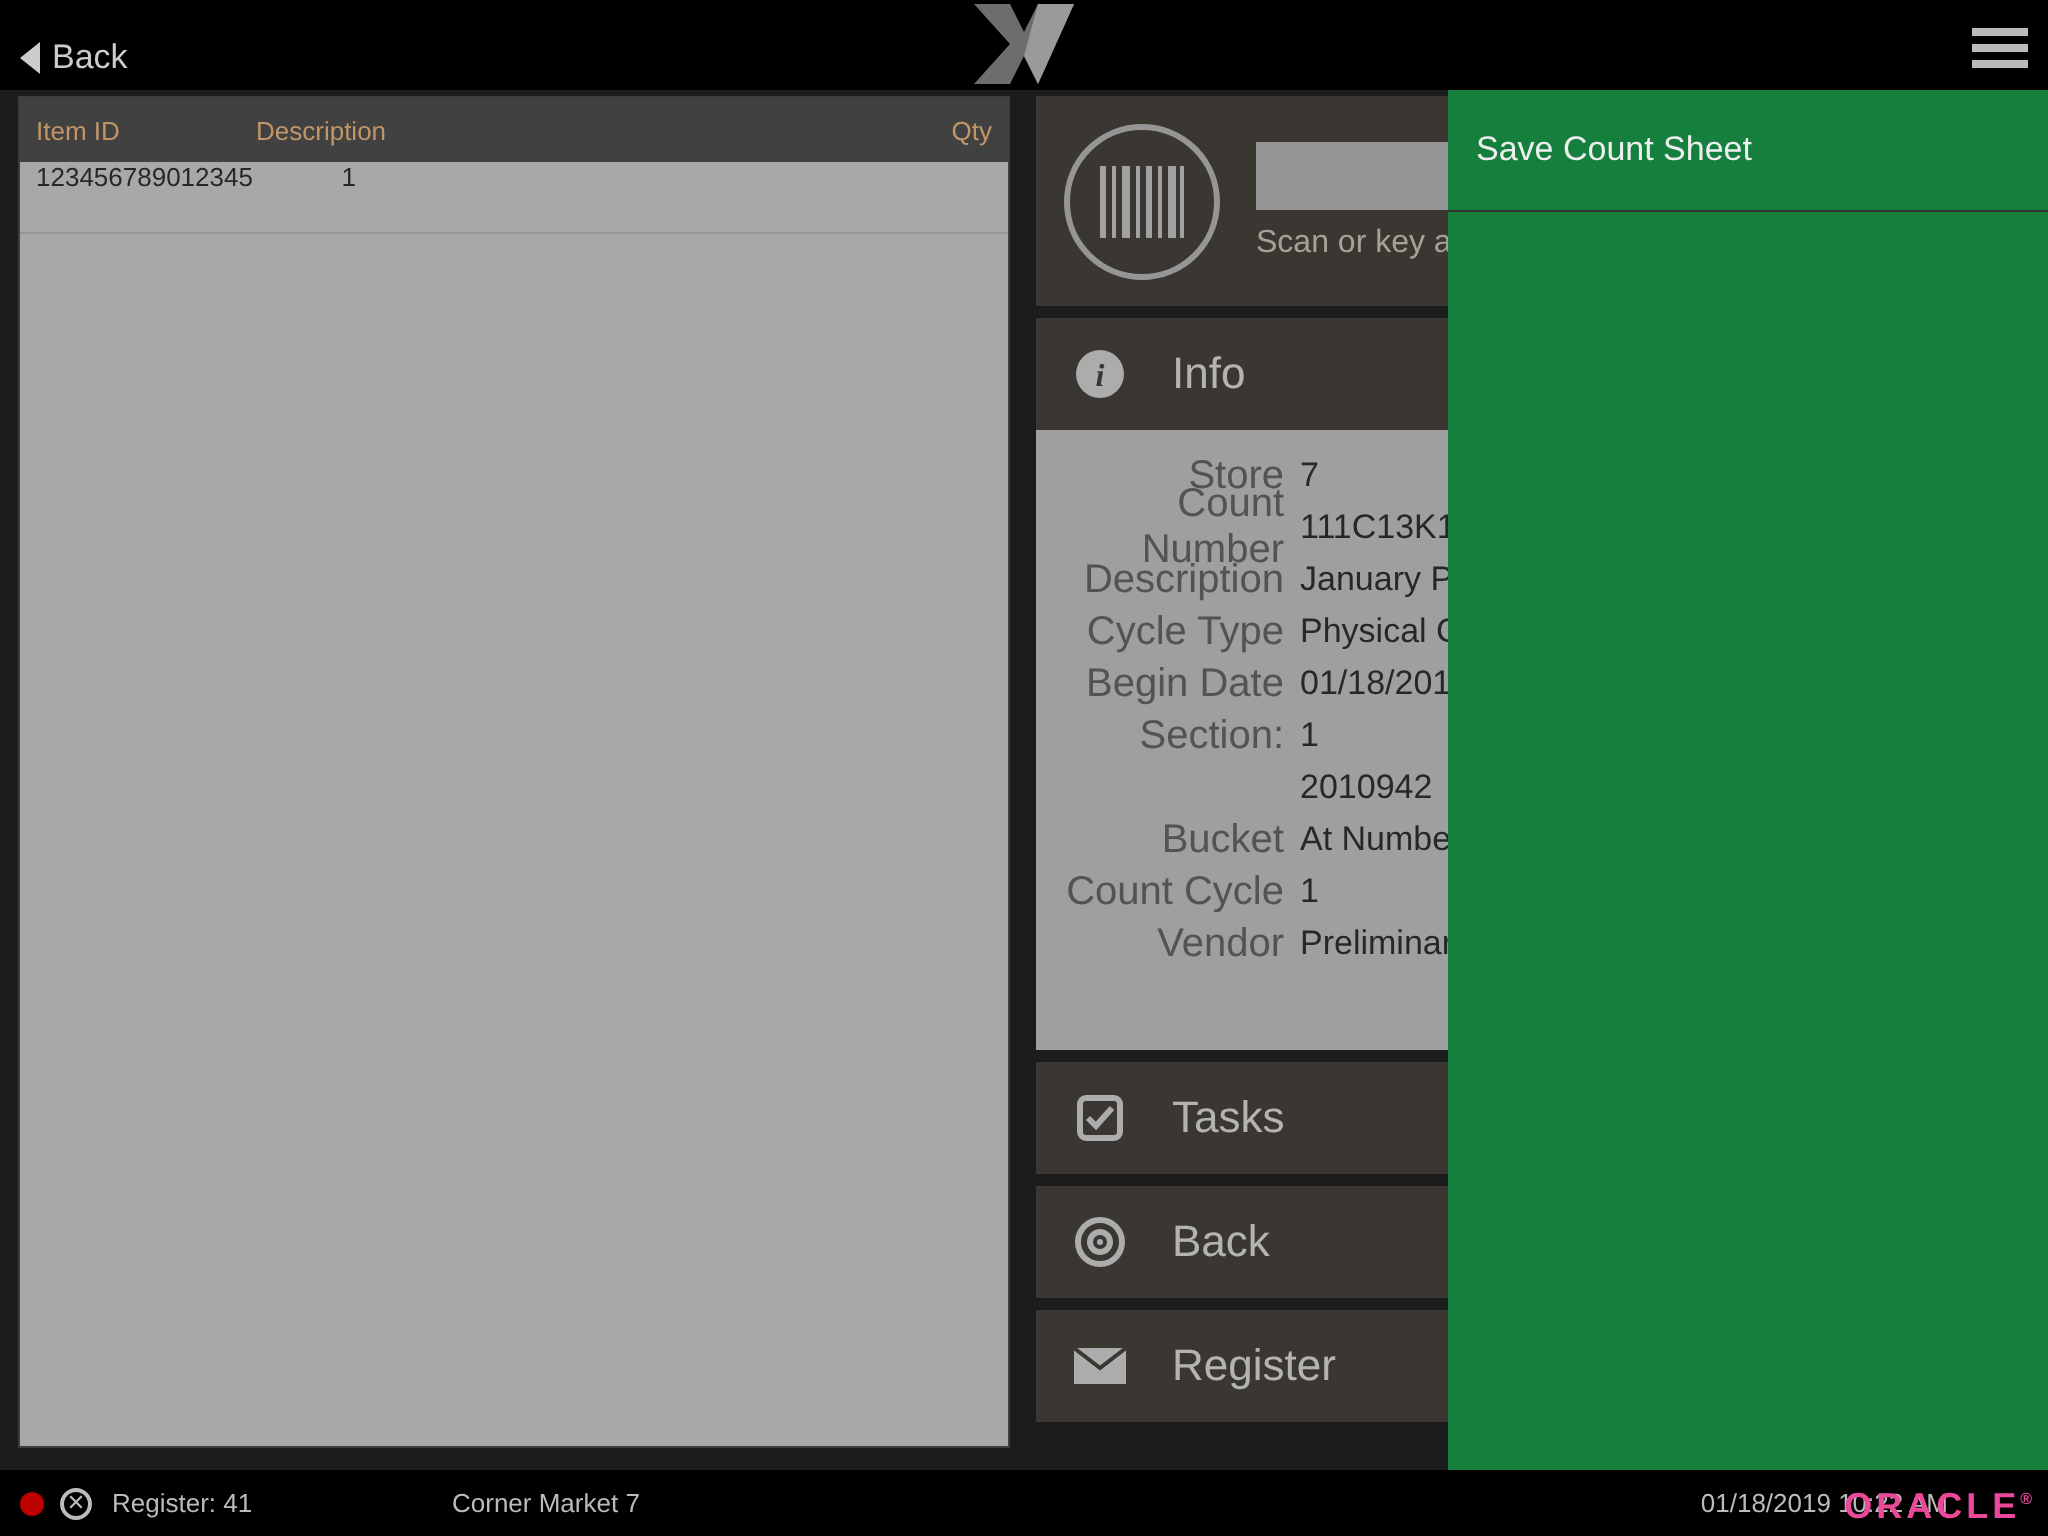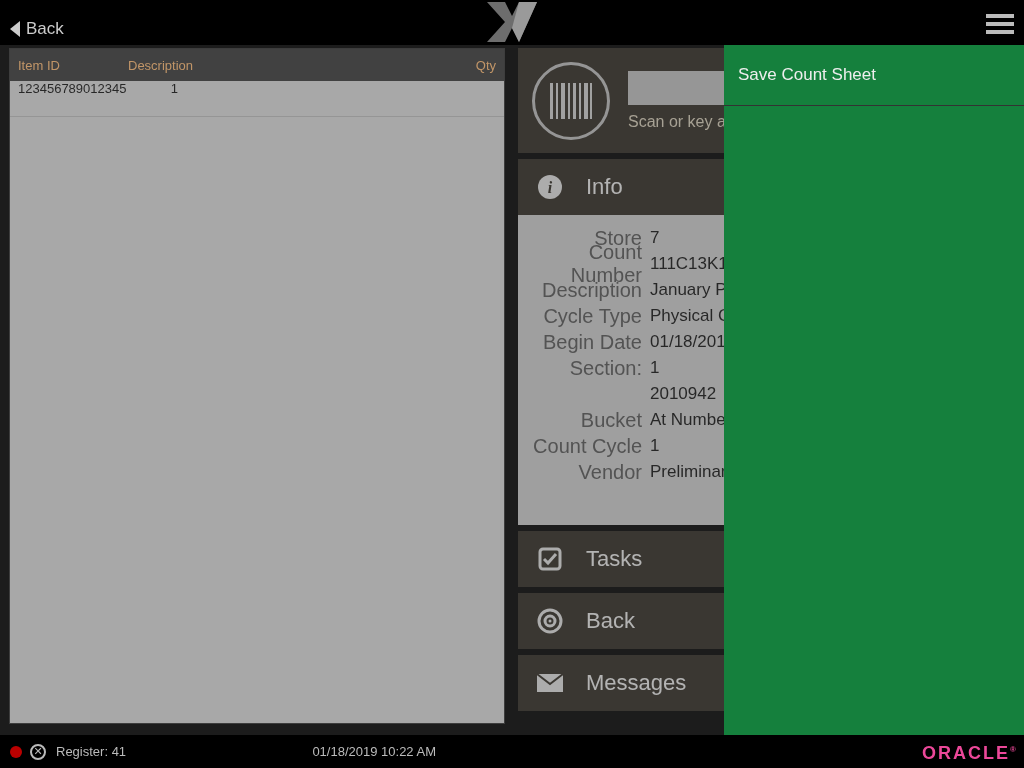--- a/index.html
+++ b/index.html
@@ -186,33 +186,34 @@
       <span>Back</span>
     </div>
 
     <div class="section-bar">
       <div class="ico">
         <svg width="28" height="20">
             <rect x="1" y="1" width="26" height="18" fill="#ddd"></rect>
             <polyline points="1,1 14,11 27,1" fill="none" stroke="#2f2a22" stroke-width="2"></polyline>
           </svg>
       </div>
-      <span>Messages</span>
+      <span>Register</span>
     </div>
   </div>
 
   <div class="dim"></div>
 
   <div class="side-menu">
     <div class="side-item">
       <span>Save Count Sheet</span>
     </div>
   </div>
 
   <div class="bottombar">
     <div class="dot-red"></div>
     <div class="x-circ">✕</div>
     <div class="bb-reg">Register: 41</div>
+    <div class="bb-store">Corner Market 7</div>
     <div class="bb-time">01/18/2019 10:22 AM</div>
     <div class="oracle"><span>ORACLE</span><sup>®</sup></div>
   </div>
 
 </div>
 
 </body></html>

